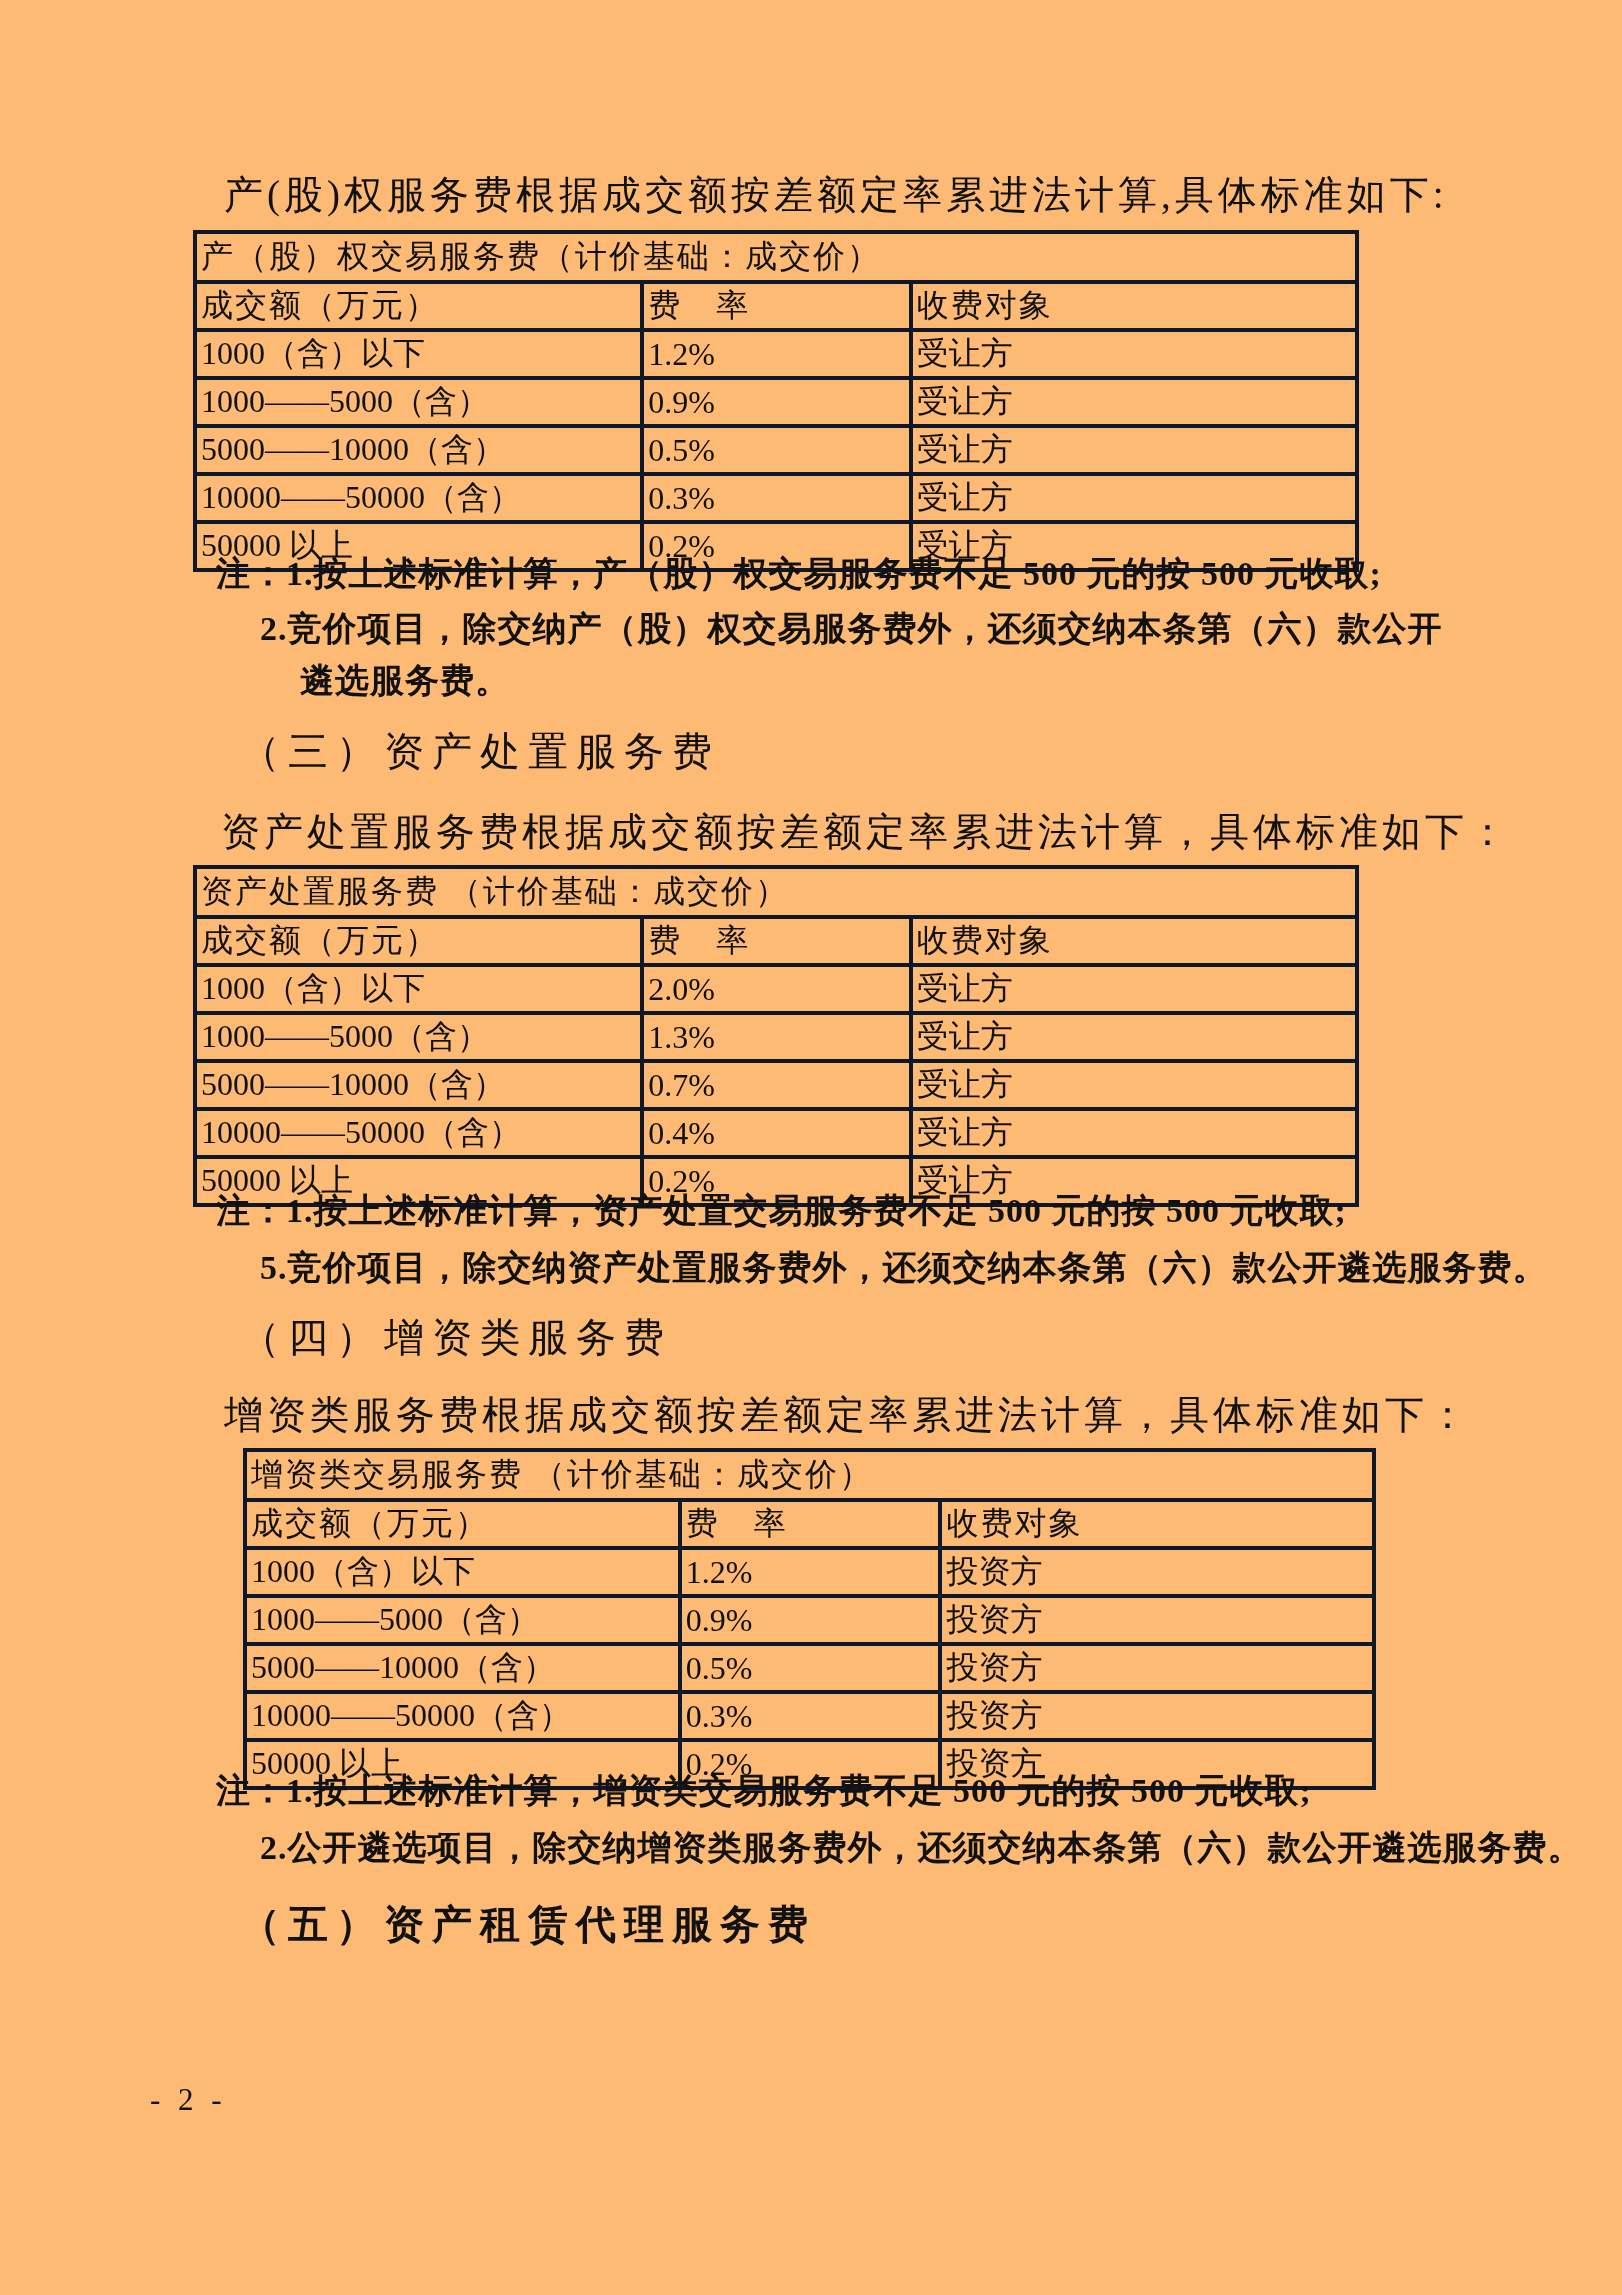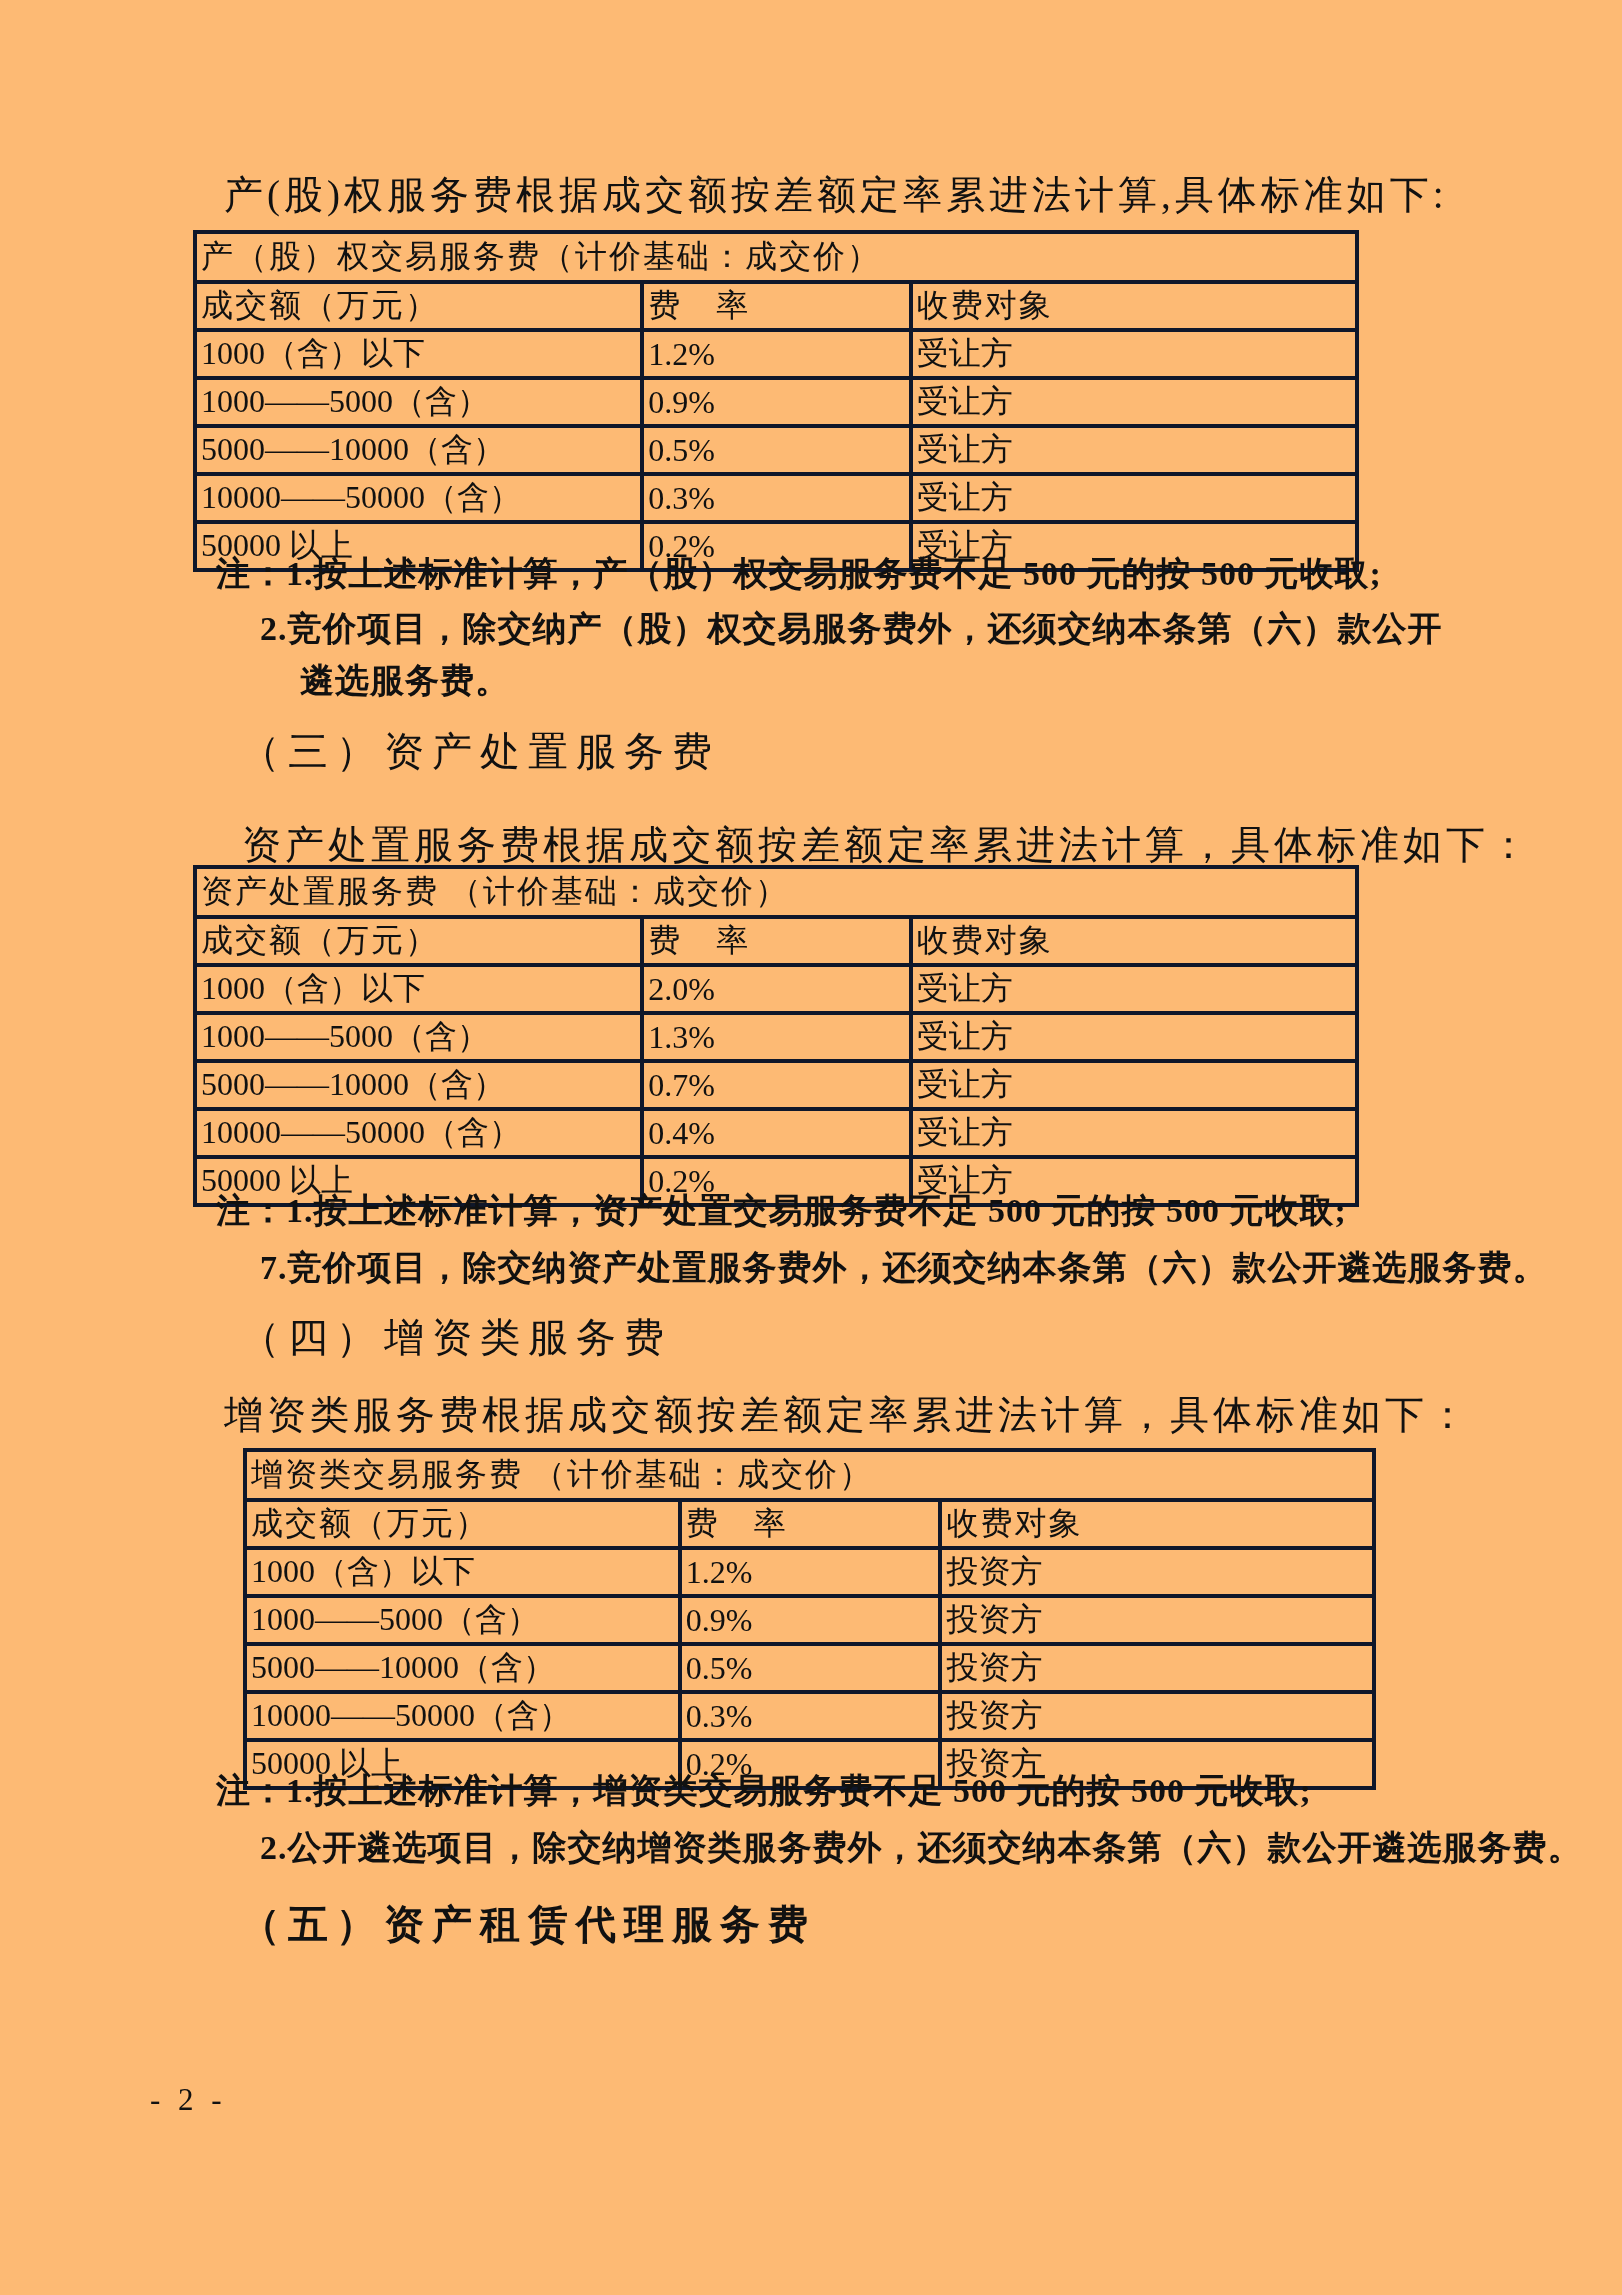--- a/index.html
+++ b/index.html
@@ -110,21 +110,21 @@
         </tr>
       </tbody>
     </table>
 
   <div class="note-line" style="left:216px; top:551px;"><span>注：</span><span>1.按上述标准计算，产（股）权交易服务费不足 500 元的按 500 元收取;</span></div>
   <div class="note-line" style="left:260px; top:606px;">2.竞价项目，除交纳产（股）权交易服务费外，还须交纳本条第（六）款公开</div>
   <div class="note-line" style="left:300px; top:658px;">遴选服务费。</div>
 
   <div class="section-heading" style="left:240px; top:724px;">（三）资产处置服务费</div>
 
-  <div class="intro" style="left:242px; top:805px;margin-top:13px;">资产处置服务费根据成交额按差额定率累进法计算，具体标准如下：</div>
+  <div class="intro" style="left:221px; top:805px;">资产处置服务费根据成交额按差额定率累进法计算，具体标准如下：</div>
 
   <table class="fee-table" style="left:193px; top:865px; width:1166px;">
     <colgroup>
         <col style="width:38.5%">
         <col style="width:23.1%">
         <col style="width:38.4%">
       </colgroup>
   <tbody>
         <tr class="title-row">
           <td colspan="3">资产处置服务费 （计价基础：成交价）</td>
@@ -156,21 +156,21 @@
         </tr>
         <tr>
           <td>50000 以上</td>
           <td>0.2%</td>
           <td>受让方</td>
         </tr>
       </tbody>
     </table>
 
   <div class="note-line" style="left:216px; top:1188px;"><span>注：</span><span>1.按上述标准计算，资产处置交易服务费不足 500 元的按 500 元收取;</span></div>
-  <div class="note-line" style="left:260px; top:1245px;">7.竞价项目，除交纳资产处置服务费外，还须交纳本条第（六）款公开遴选服务费。</div>
+  <div class="note-line" style="left:260px; top:1245px;">5.竞价项目，除交纳资产处置服务费外，还须交纳本条第（六）款公开遴选服务费。</div>
 
   <div class="section-heading" style="left:240px; top:1310px;">（四）增资类服务费</div>
 
   <div class="intro" style="left:224px; top:1388px;">增资类服务费根据成交额按差额定率累进法计算，具体标准如下：</div>
 
   <table class="fee-table" style="left:243px; top:1448px; width:1133px;">
     <colgroup>
         <col style="width:38.5%">
         <col style="width:23.1%">
         <col style="width:38.4%">

